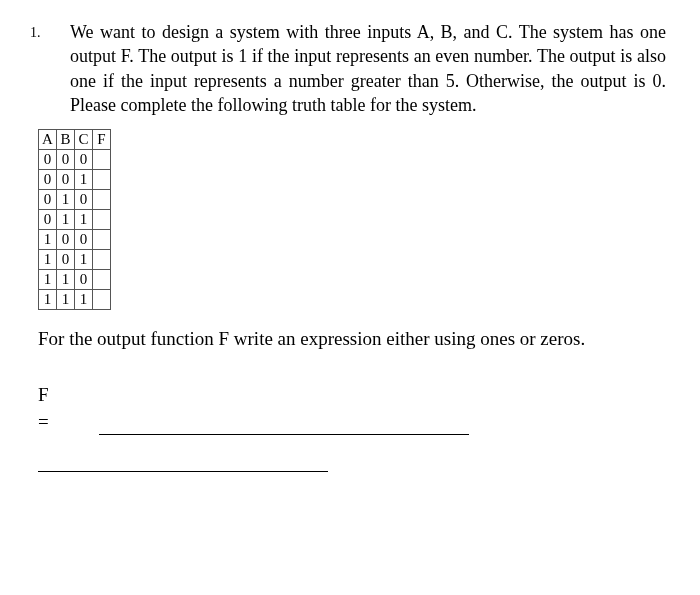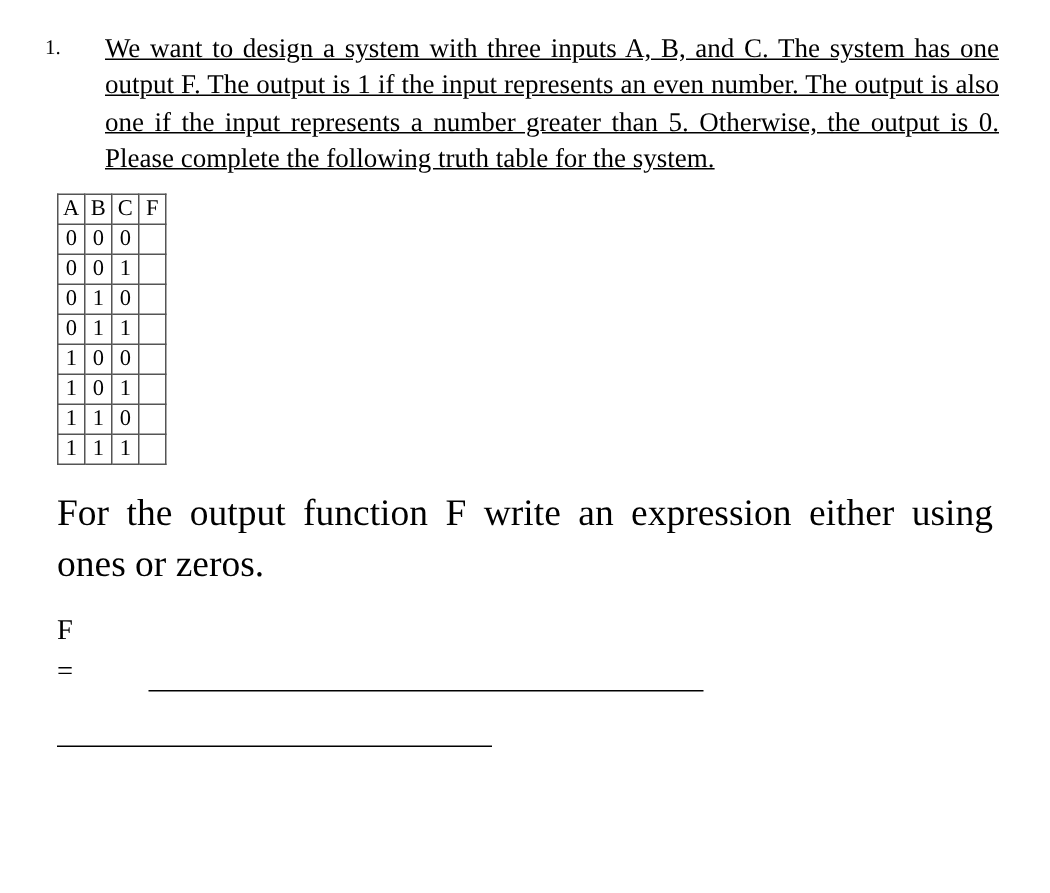--- a/index.html
+++ b/index.html
@@ -24,42 +24,41 @@
     .problem-number {
       width: 40px;
       flex-shrink: 0;
       font-size: 14px;
       padding-top: 4px;
     }
     .problem-text {
       flex: 1;
       text-align: justify;
       padding-right: 4px;
-      text-decoration: underline;
     }
     table.truth {
       border-collapse: collapse;
       margin-left: 8px;
       margin-bottom: 16px;
     }
     table.truth th,
     table.truth td {
       border: 1px solid #555;
       text-align: center;
       font-size: 15px;
       line-height: 1;
       width: 18px;
       height: 20px;
       padding: 2px 3px;
       font-weight: normal;
     }
     .prompt2 {
-      margin: 10px 8px 14px 8px;
+      margin: 10px 8px 30px 8px;
       text-align: justify;
-      font-size: 25px;
+      font-size: 19px;
     }
     .answer-area {
       margin-left: 8px;
       font-size: 19px;
     }
     .f-label {
       margin-bottom: 2px;
     }
     .eq-row {
       display: flex;

